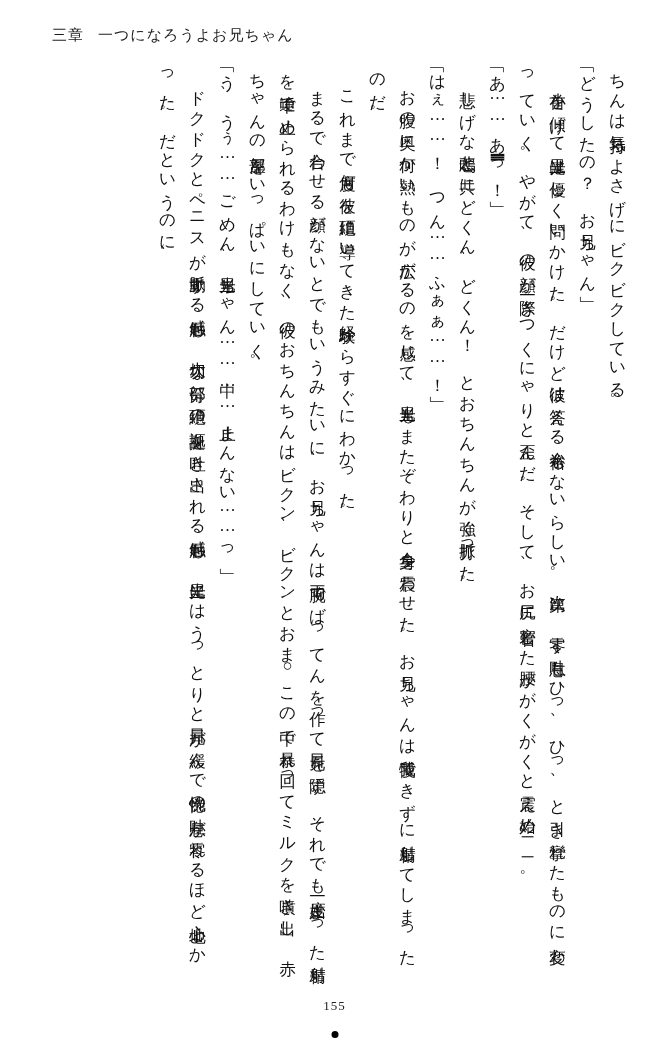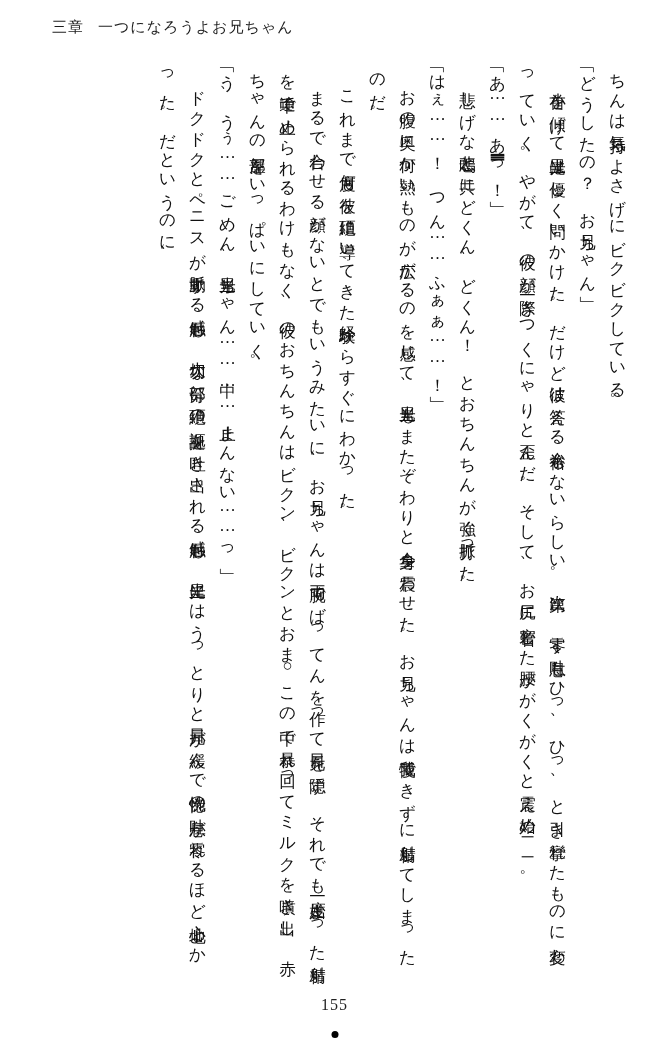--- a/index.html
+++ b/index.html
@@ -19,21 +19,21 @@
     position: absolute;
     top: 0;
     left: 0;
     width: 669px;
     height: 1050px;
     box-sizing: border-box;
   }
   
   #chapter-head {
     position: absolute;
-    top: 18px;
+    top: 26px;
     left: 52px;
     font-size: 15px;
     letter-spacing: 1px;
     white-space: nowrap;
     color: #1a1a1a;
   }
   #chapter-head .num {
     margin-right: 14px;
   }
   
@@ -61,21 +61,21 @@
   #body-text p.ind {
     text-indent: 1em;
   }
   
   #page-number {
     position: absolute;
     bottom: 36px;
     left: 0;
     width: 100%;
     text-align: center;
-    font-size: 16px;
+    font-size: 13px;
     letter-spacing: 1px;
     color: #222222;
   }
   
   #bottom-mark {
     position: absolute;
     bottom: 12px;
     left: 50%;
     transform: translateX(-50%);
     width: 7px;

